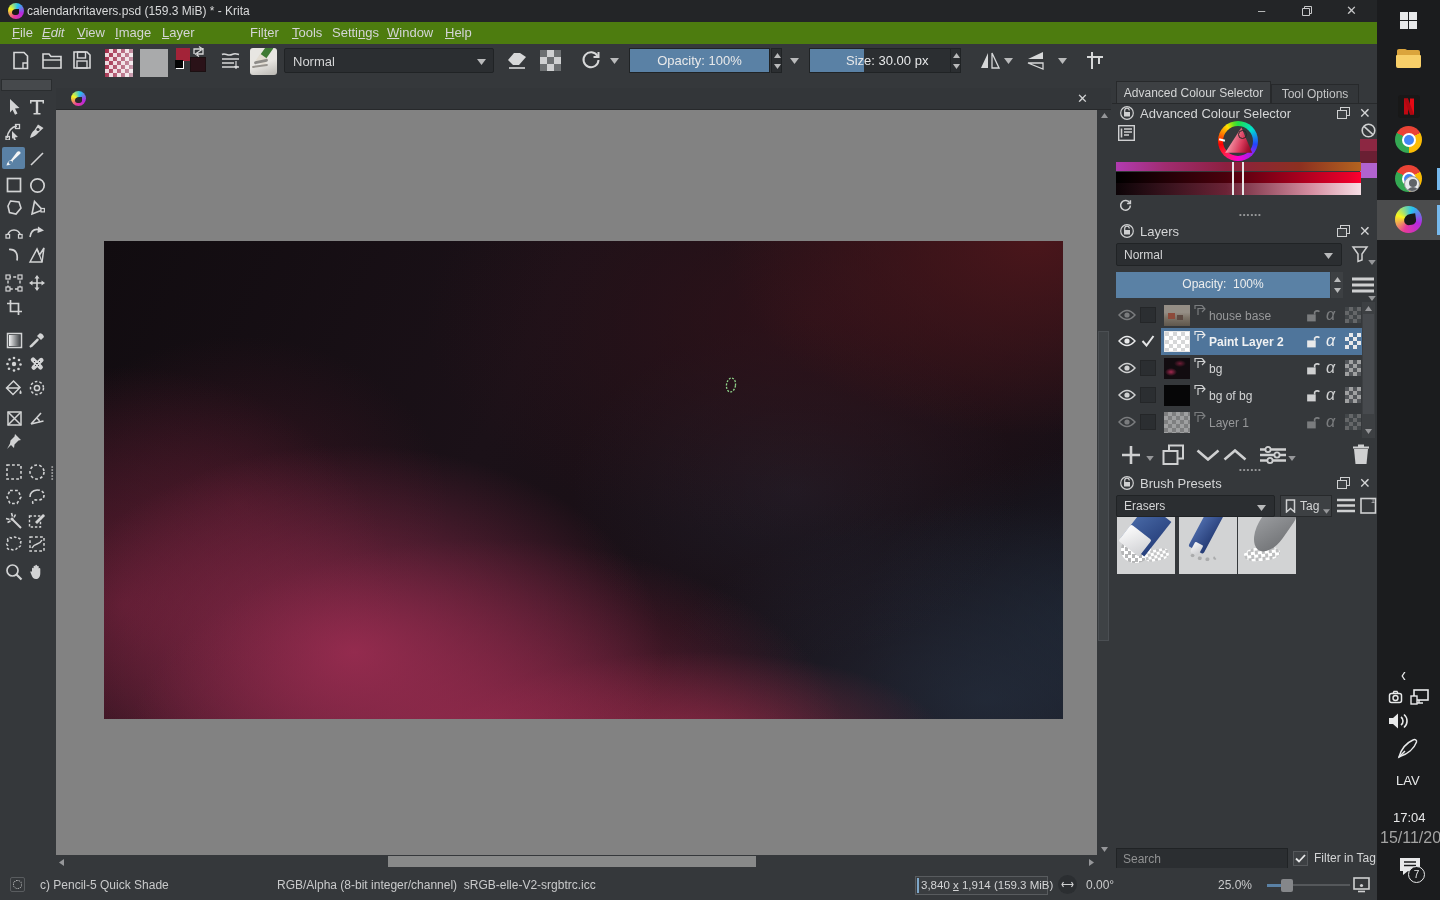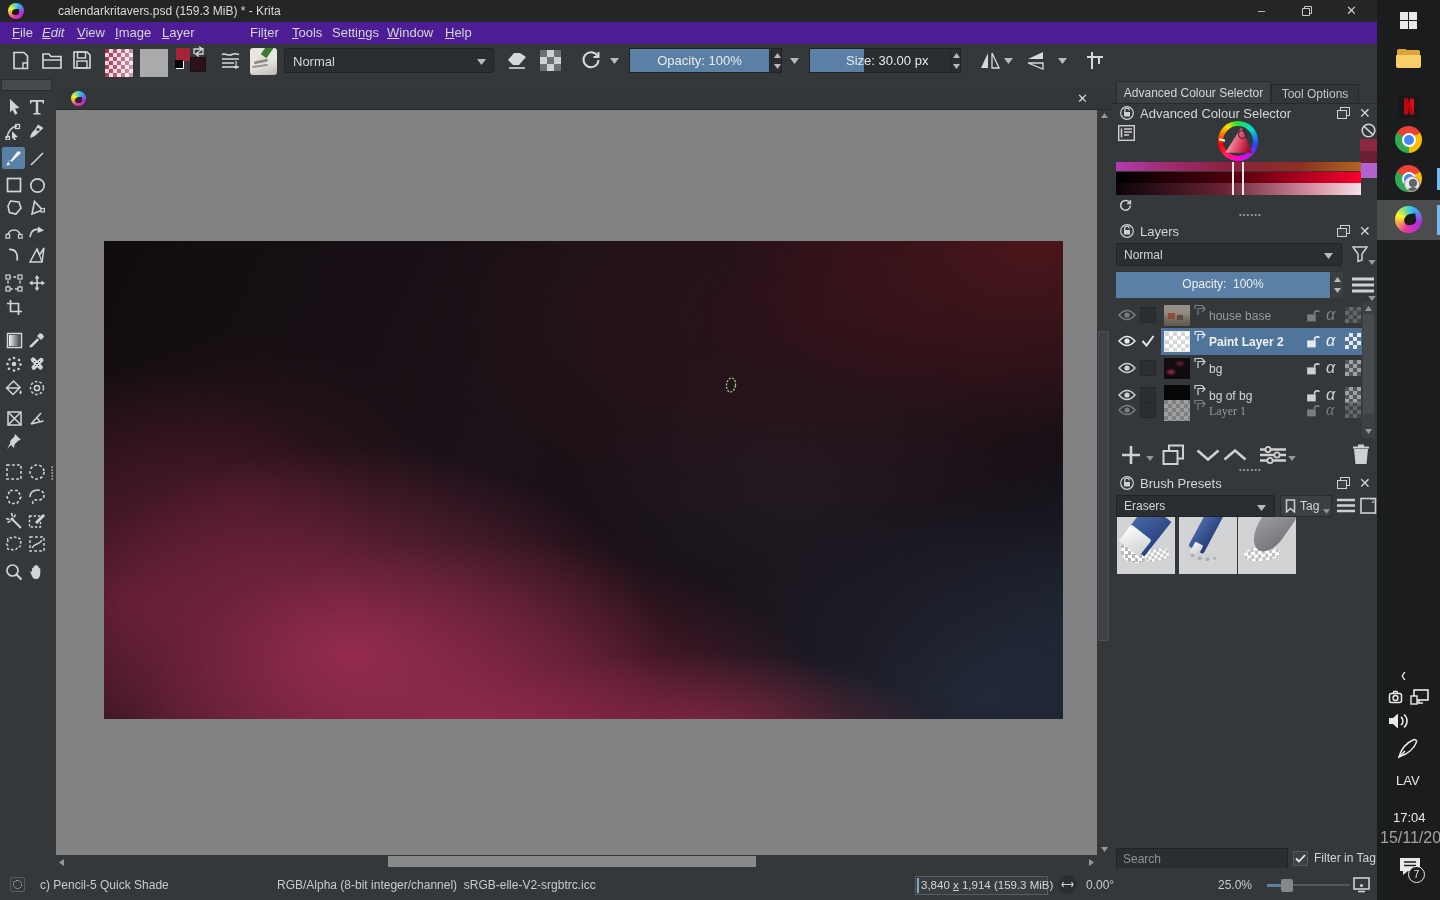--- a/index.html
+++ b/index.html
@@ -3,25 +3,25 @@
 <meta charset="utf-8">
 <style>
 * { margin:0; padding:0; box-sizing:border-box; }
 html,body { width:1440px; height:900px; overflow:hidden; background:#1b1c1e;
   font-family:"Liberation Sans", sans-serif; }
 .abs { position:absolute; }
 #win { position:absolute; left:0; top:0; width:1377px; height:900px; background:#35383b; }
 
 
 #titlebar { position:absolute; left:0; top:0; width:1377px; height:22px; background:#232527; color:#d9dadb; font-size:12px; }
-#titlebar .ttext { position:absolute; left:27px; top:4px;margin-left:31px; }
+#titlebar .ttext { position:absolute; left:27px; top:4px; }
 .winbtn { position:absolute; top:0; height:22px; width:45px; color:#c8c9ca; text-align:center; font-size:13px; line-height:21px; }
 
 
-#menubar { position:absolute; left:0; top:22px; width:1377px; height:22px; background:#4c1d95; color:#d4d5d6; font-size:13px; }
+#menubar { position:absolute; left:0; top:22px; width:1377px; height:22px; background:#4d7c0f; color:#d4d5d6; font-size:13px; }
 #menubar span.mi { position:absolute; top:3px; }
 
 
 #toolbar { position:absolute; left:0; top:44px; width:1377px; height:33px; background:#35383b; }
 .combo { position:absolute; background:#2b2e31; border:1px solid #202325; border-radius:2px; color:#d4d5d6; }
 .spin { position:absolute; background:#2b2e31; border:1px solid #202325; }
 
 
 #toolbox { position:absolute; left:0; top:77px; width:55px; height:791px; background:#35383b; }
 #tbhead { position:absolute; left:1px; top:2px; width:51px; height:12px; background:#46494c; border:1px solid #2a2d2f; }
@@ -639,21 +639,21 @@
           </svg>
         <span class="lname">bg of bg</span>
         <svg class="llock" viewBox="0 0 14 14">
             <rect x="2" y="6" width="8" height="6.5" fill="#cfd0d1"></rect>
             <path d="M9 6 V4 A3 3 0 0 1 13.5 3.4" fill="none" stroke="#cfd0d1" stroke-width="1.5"></path>
           </svg>
         <span class="lalpha">α</span>
         <div class="lchecker"></div>
       </div>
 
-      <div class="lrow" style="top:95px;height:25px;font-family:Liberation Serif, serif;">
+      <div class="lrow" style="top:107px;height:25px;">
         <svg class="eye dim" viewBox="0 0 18 12">
             <path d="M1 6 Q9 -3 17 6 Q9 15 1 6 Z" fill="none" stroke="#cfd0d1" stroke-width="1.4"></path>
             <circle cx="9" cy="6" r="2.6" fill="#cfd0d1"></circle>
           </svg>
         <div class="chk"></div>
         <div class="thumb" style="background:repeating-conic-gradient(#9fa0a1 0 25%,#7e7f80 0 50%) 0 0/8px 8px;"></div>
         <svg class="lglyph dim" viewBox="0 0 12 12">
             <path d="M1 5 V1.5 H8 M8 1.5 L11 5 L8 8 M11 4.5 H4 V11" fill="none" stroke="#cfd0d1" stroke-width="1.2"></path>
           </svg>
         <span class="lname dim2">Layer 1</span>

